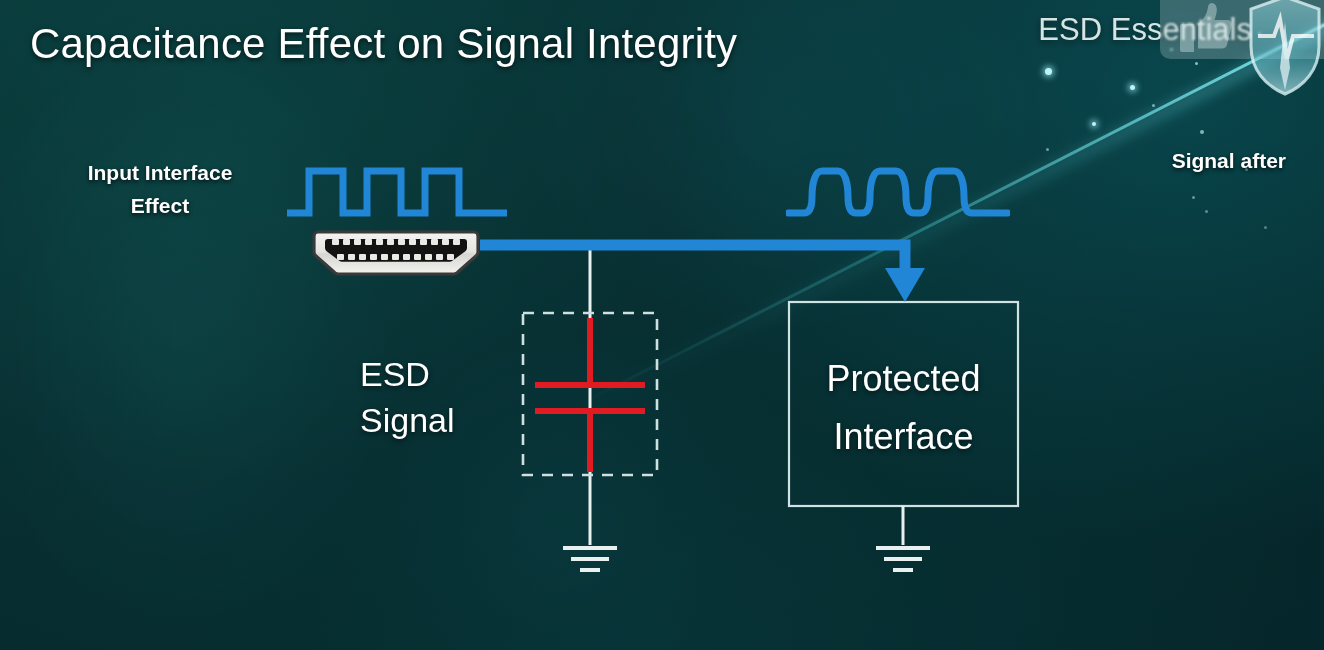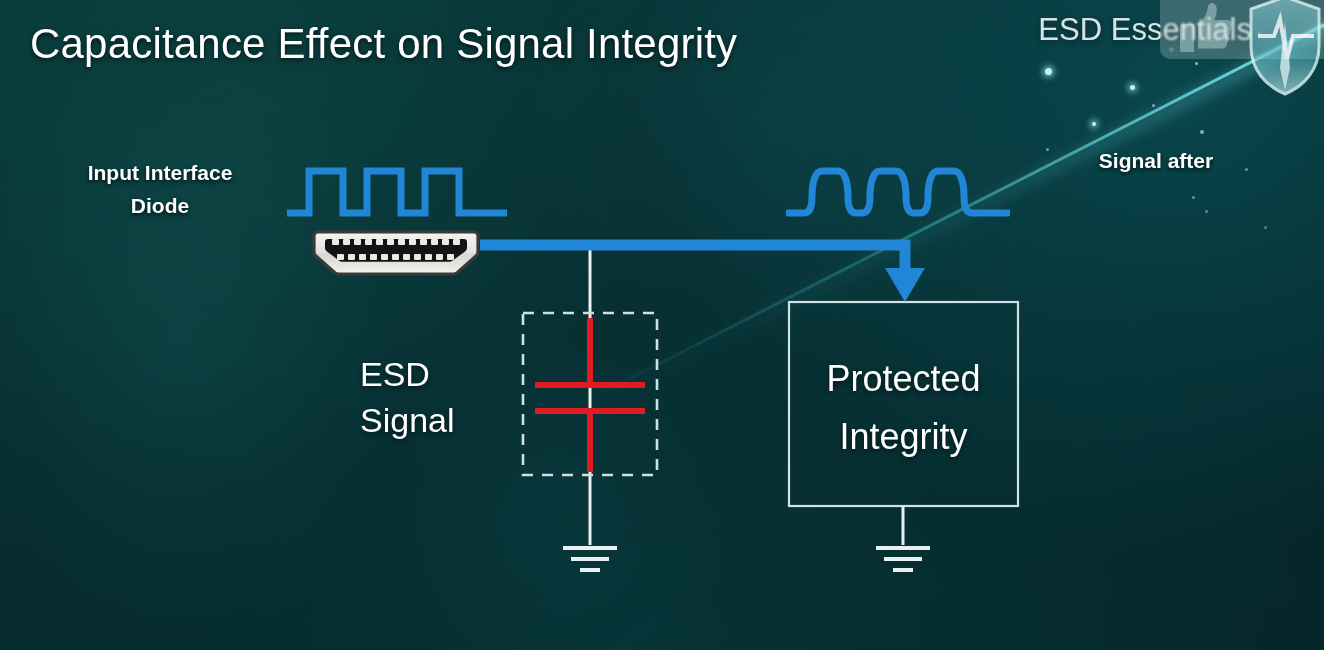--- a/index.html
+++ b/index.html
@@ -104,21 +104,21 @@
   
   .lbl {
     position: absolute;
     font-weight: bold;
     color: #ffffff;
     font-size: 21px;
     line-height: 1.55;
     text-shadow: 0 2px 4px rgba(0,0,0,.75);
   }
   #label-input   { left: 42px;  top: 157px; width: 236px; text-align: center; }
-  #label-output  { left: 1026px; top: 145px; width: 260px; text-align: center; }
+  #label-output  { left: 1026px; top: 145px; width: 260px; text-align: right; }
 
   
   .wave { position: absolute; }
   #wave-clean    { left: 285px; top: 163px; }
   #wave-distorted{ left: 786px; top: 163px; }
 
   
   #hdmi { position:absolute; left:310px; top:228px; }
 
   
@@ -191,21 +191,21 @@
         <stop offset="100%" stop-color="#bff0f7" stop-opacity=".75"></stop>
       </linearGradient>
     </defs>
     <path d="M39 3 L73 15 V52 C73 76 58 92 39 100 C20 92 5 76 5 52 V15 Z" fill="url(#shg)" stroke="#dff6fa" stroke-width="3" stroke-opacity=".9"></path>
     <path d="M12 42 h16 l6 -17 l7 40 l6 -23 h21" fill="none" stroke="#ffffff" stroke-width="4" stroke-opacity=".92"></path>
     <path d="M39 28 L44 74 L39 96 L34 74 Z" fill="#eafcff" opacity=".85"></path>
   </svg>
 
   <div class="lbl" id="label-input">
     <span class="ln">Input Interface</span>
-    <span class="ln">Diode</span>
+    <span class="ln">Effect</span>
   </div>
 
   <div class="lbl" id="label-output">
     <span class="ln">Signal after</span>
   </div>
 
   <svg class="wave" id="wave-clean" width="224" height="58" viewBox="0 0 224 58">
     <polyline fill="none" stroke="#2186d6" stroke-width="7" stroke-linejoin="miter" stroke-linecap="butt" points="2,50 24,50 24,8 58,8 58,50 82,50 82,8 116,8 116,50 140,50 140,8 174,8 174,50 222,50"></polyline>
   </svg>
 
@@ -295,16 +295,16 @@
     <polygon points="885,268 925,268 905,302" fill="#2186d6"></polygon>
   </svg>
 
   <div id="label-esd">
     <span class="ln">ESD</span>
     <span class="ln">Signal</span>
   </div>
 
   <div id="label-protected">
     <span class="ln">Protected</span>
-    <span class="ln">Integrity</span>
+    <span class="ln">Interface</span>
   </div>
 
 </div>
 
 </body></html>

